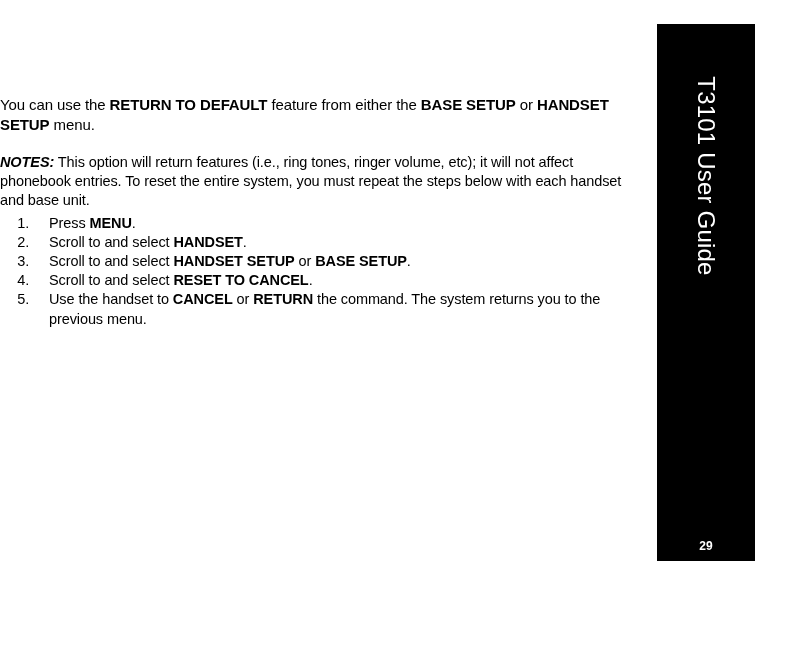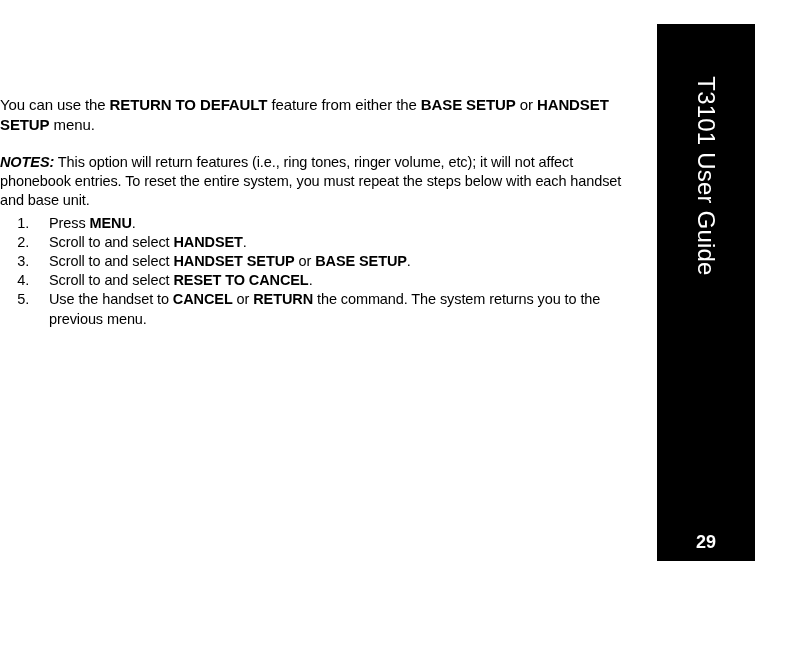--- a/index.html
+++ b/index.html
@@ -44,21 +44,21 @@
     font-size: 24px;
     font-weight: 400;
     letter-spacing: 0.2px;
   }
   .page-num {
     position: absolute;
     bottom: 8px;
     left: 0;
     right: 0;
     text-align: center;
-    font-size: 18px;
+    font-size: 12px;
     font-weight: 700;
   }
   .content {
     position: absolute;
     left: 0;
     top: 95px;
     width: 640px;
   }
   h1 {
     margin: 0 0 2px 0;

